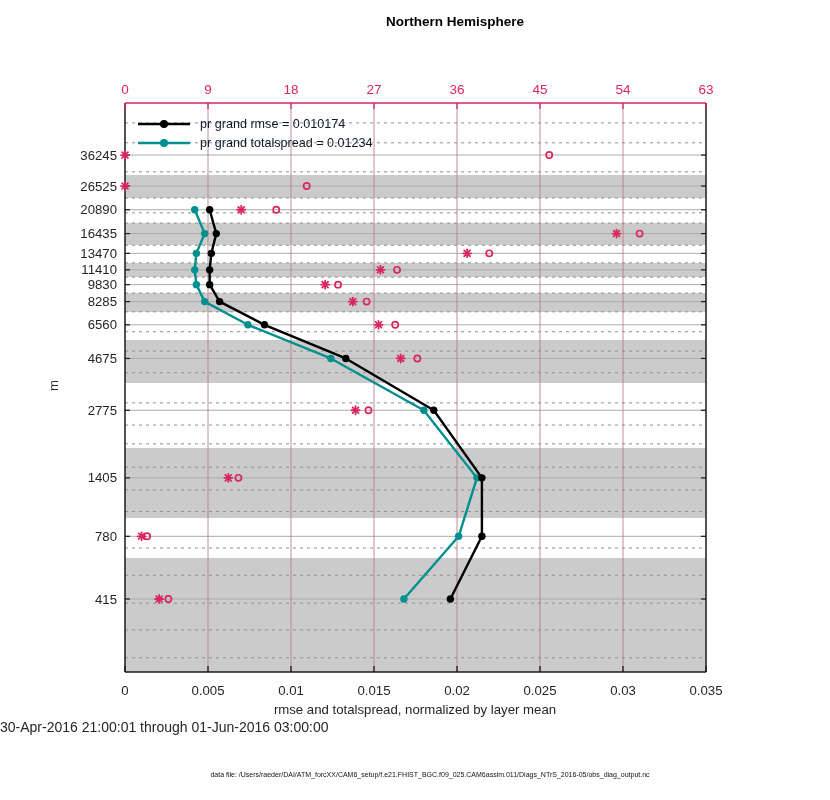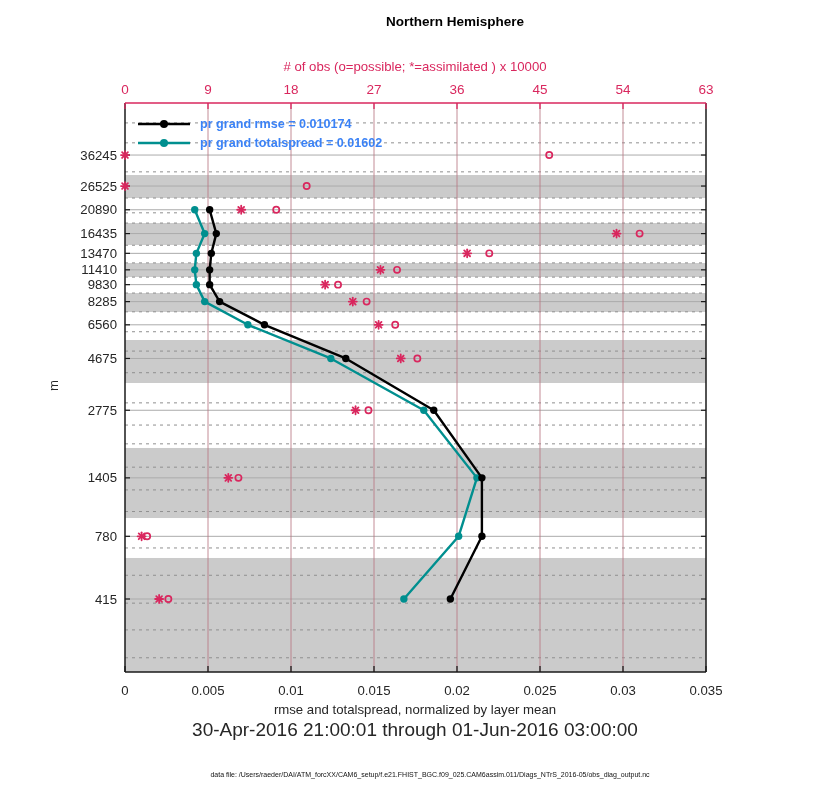--- a/index.html
+++ b/index.html
@@ -7,40 +7,39 @@
        font-family:"Liberation Sans","DejaVu Sans",sans-serif;}
   .fig{position:absolute;left:0;top:0;width:830px;height:800px;background:#fff;}
   .titles{position:absolute;left:0;top:12px;width:830px;text-align:center;
           font-weight:bold;font-size:13.5px;line-height:19px;color:#000;padding-left:40px;}
   .obslabel{position:absolute;left:0;top:59px;width:830px;text-align:center;
             font-size:13.2px;color:#D9275E;}
   #plot{position:absolute;left:0;top:0;}
   .legend{position:absolute;left:136px;top:114px;}
   .lrow{display:flex;align-items:center;height:19px;}
   .lsample{margin-right:6px;}
-  .ltext{font-size:12.6px;color:#3b82f6;white-space:nowrap;font-weight:bold;}
+  .ltext{font-size:12.6px;color:#0f172a;white-space:nowrap;}
   .ylab{position:absolute;left:48px;top:378px;font-size:13.2px;color:#262626;
         transform:rotate(-90deg);transform-origin:center;}
   .xlab{position:absolute;left:0;top:702px;width:830px;text-align:center;
         font-size:13.2px;color:#262626;}
-  .xdate{position:absolute;left:0;top:719px;width:830px;text-align:center;
-         font-size:19px;color:#262626;}
+  .xdate{position:absolute;left:0;top:719px;width:830px;text-align:left;
+         font-size:14px;color:#262626;}
   .footer{position:absolute;top:771px;left:30px;width:800px;text-align:center;
           font-size:7px;color:#111;}
 </style>
 </head>
 <body>
 
 <div class="fig">
 
   <div class="titles">
     <div>Northern Hemisphere</div>
   </div>
 
-  <div class="obslabel"># of obs (o=possible; *=assimilated ) x 10000</div>
 
   <svg id="plot" width="830" height="800">
       <rect x="125" y="175.03539999999998" width="581" height="22.98760000000001" fill="#CBCBCB"></rect>
       <rect x="125" y="223.00209999999998" width="581" height="22.02029999999999" fill="#CBCBCB"></rect>
       <rect x="125" y="263.0028" width="581" height="13.997400000000006" fill="#CBCBCB"></rect>
       <rect x="125" y="292.9891" width="581" height="19.004600000000025" fill="#CBCBCB"></rect>
       <rect x="125" y="339.9885" width="581" height="43.0164" fill="#CBCBCB"></rect>
       <rect x="125" y="447.9847" width="581" height="70.04390000000005" fill="#CBCBCB"></rect>
       <rect x="125" y="557.9724" width="581" height="114.0276" fill="#CBCBCB"></rect>
       <line x1="125" x2="706" y1="155.03162267320053" y2="155.03162267320053" stroke="#ABABAB" stroke-width="1"></line>
@@ -270,21 +269,21 @@
         <line class="lline0" x1="2" y1="5" x2="54" y2="5" stroke-width="2.4" stroke="#000000"></line>
         <circle class="lmark0" cx="28" cy="5" r="4" fill="#000000"></circle>
       </svg>
       <span class="ltext">pr grand rmse = 0.010174</span>
     </div>
     <div class="lrow">
       <svg class="lsample" width="58" height="10">
         <line class="lline1" x1="2" y1="5" x2="54" y2="5" stroke-width="2.4" stroke="#008F8F"></line>
         <circle class="lmark1" cx="28" cy="5" r="4" fill="#008F8F"></circle>
       </svg>
-      <span class="ltext">pr grand totalspread = 0.01602</span>
+      <span class="ltext">pr grand totalspread = 0.01234</span>
     </div>
   </div>
 
   <div class="ylab">m</div>
   <div class="xlab">rmse and totalspread, normalized by layer mean</div>
   <div class="xdate">30-Apr-2016 21:00:01 through 01-Jun-2016 03:00:00</div>
   <div class="footer">data file: /Users/raeder/DAI/ATM_forcXX/CAM6_setup/f.e21.FHIST_BGC.f09_025.CAM6assim.011/Diags_NTrS_2016-05/obs_diag_output.nc</div>
 
 </div>
 

